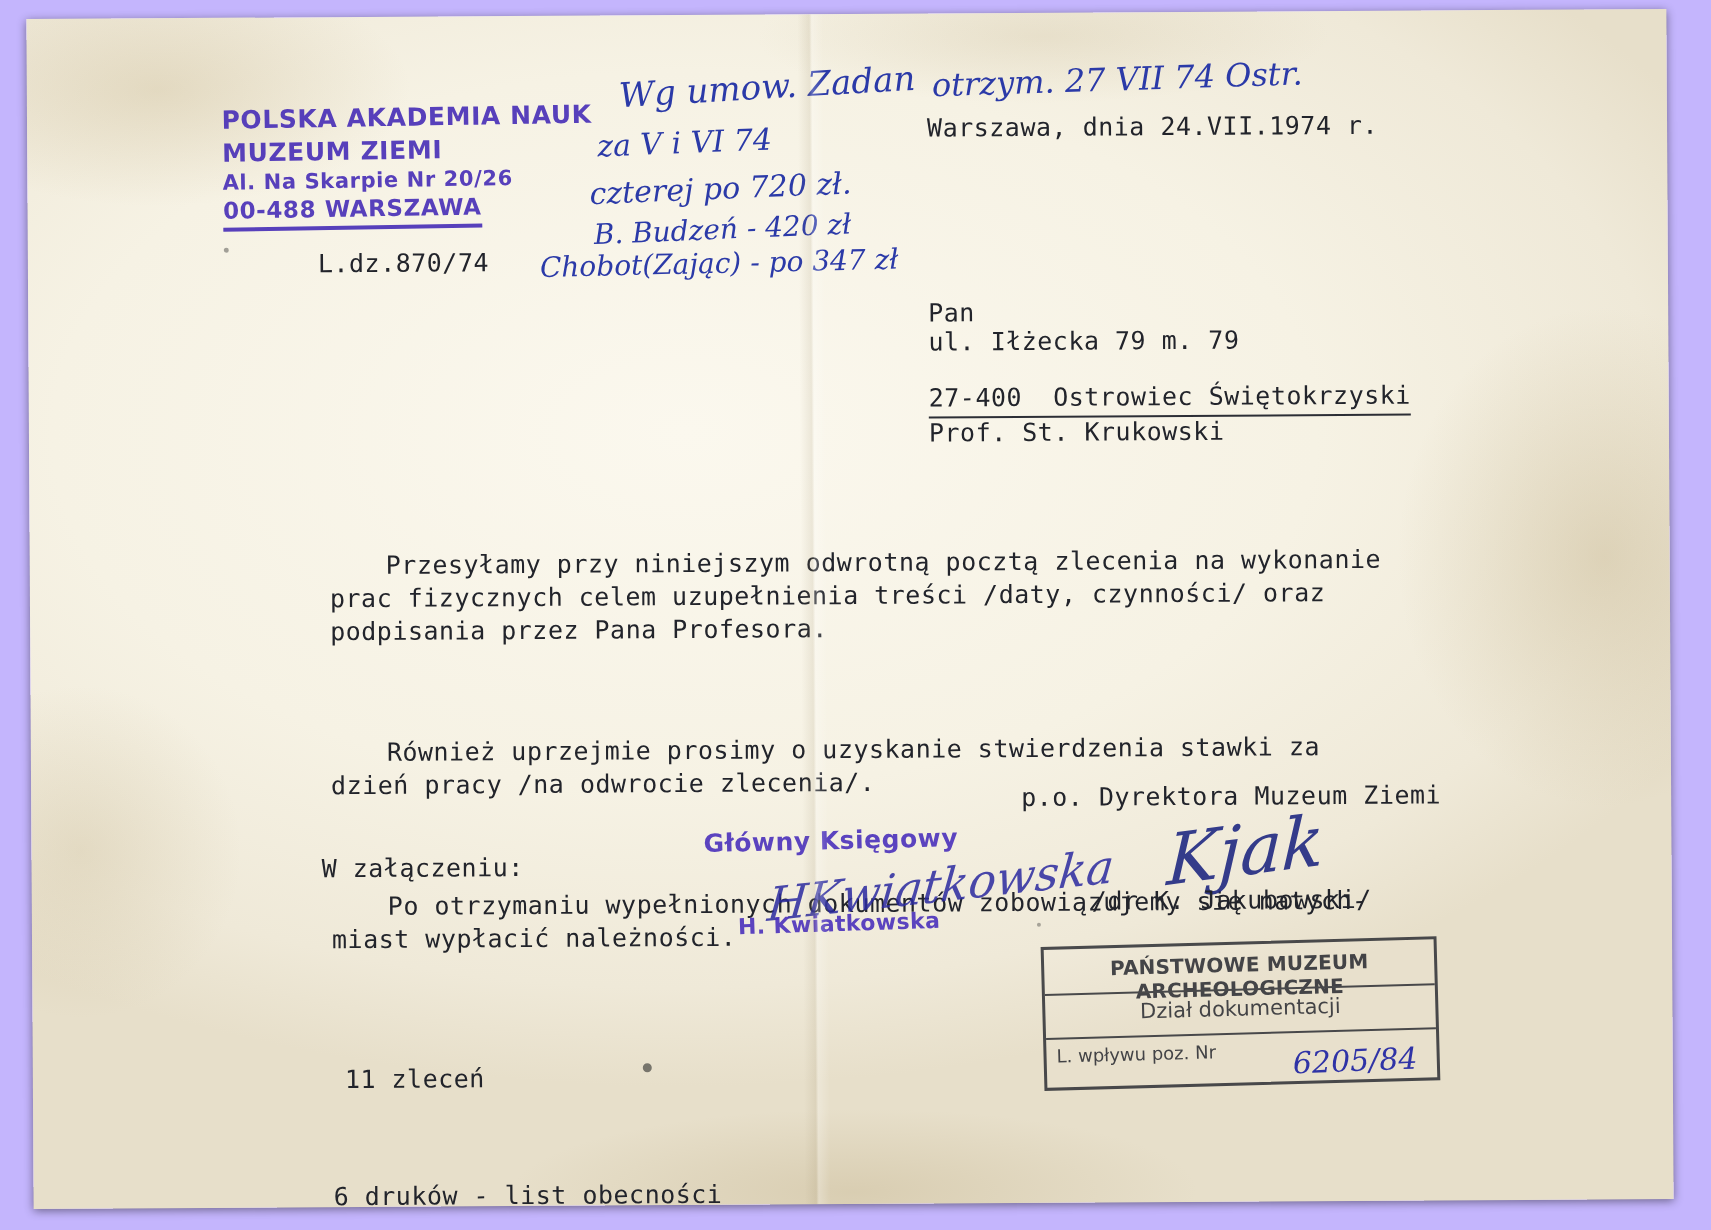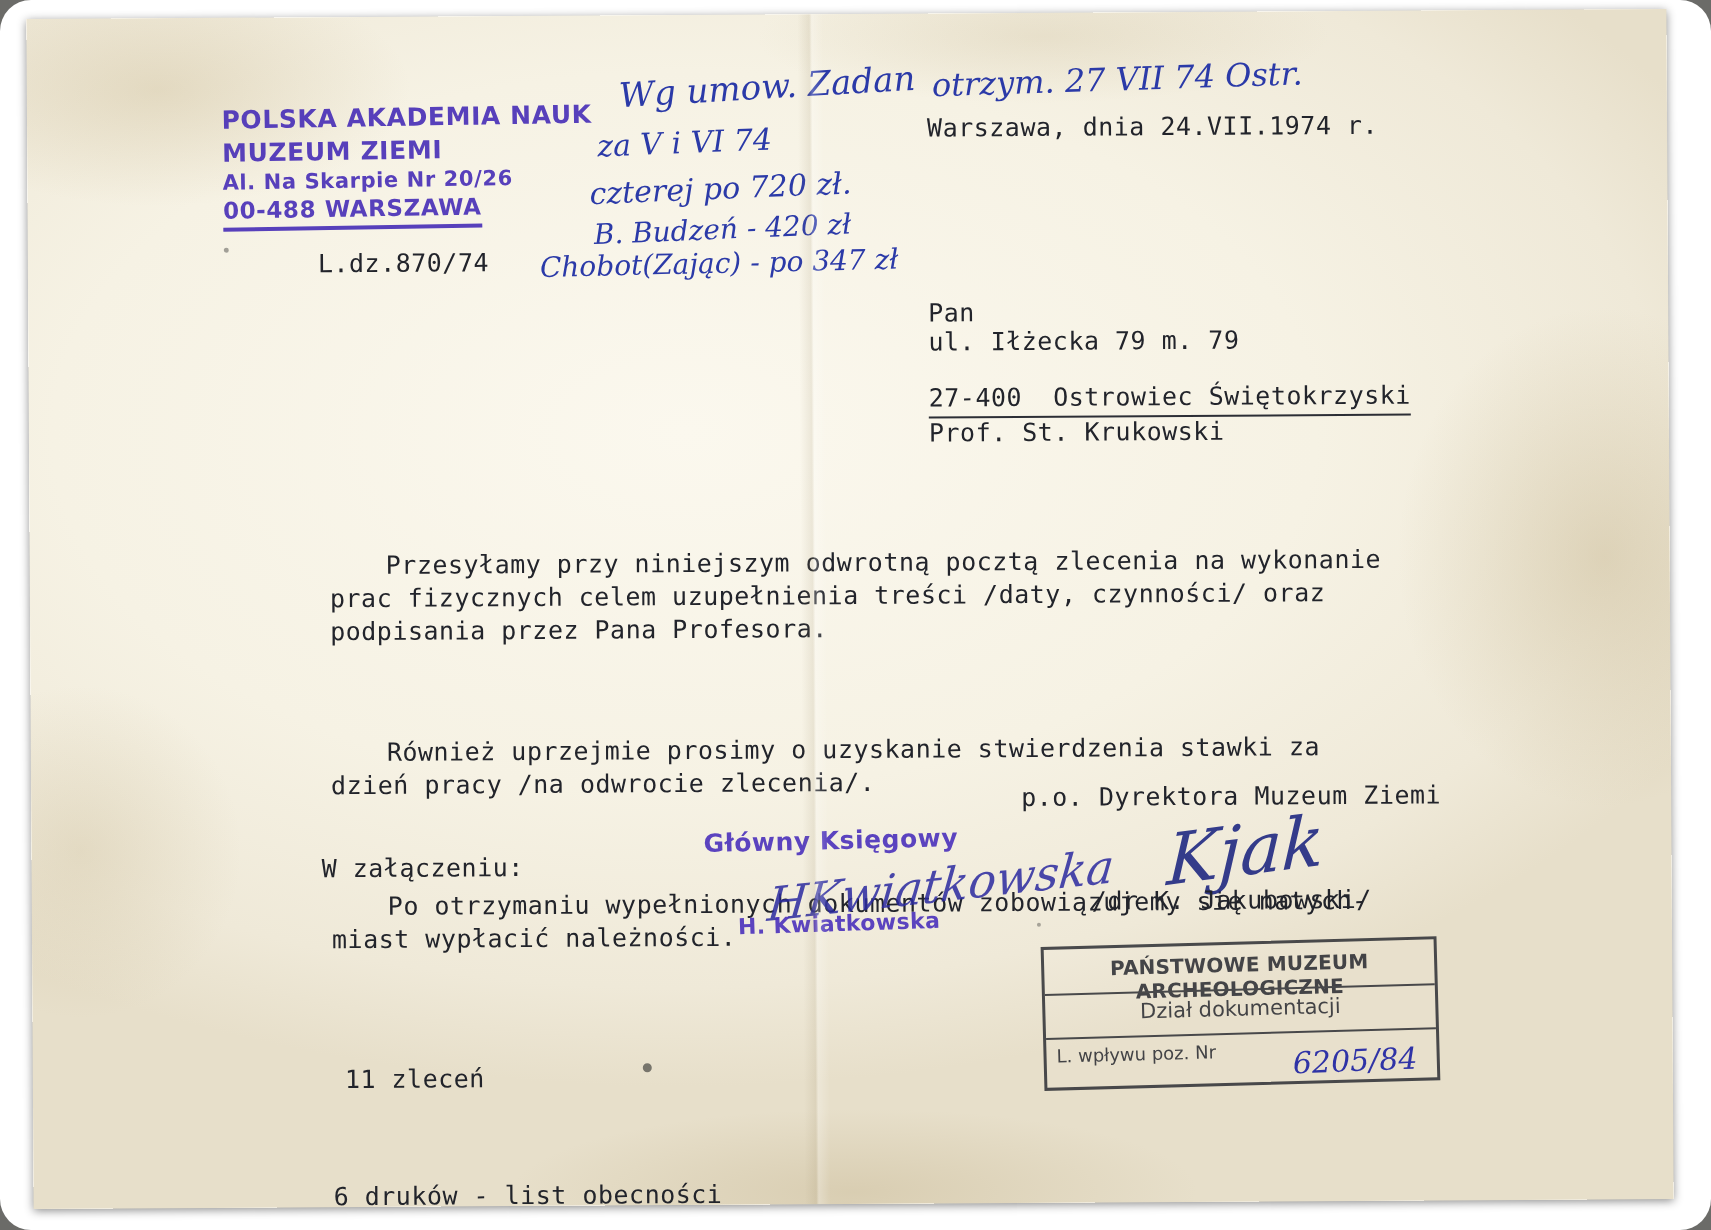--- a/index.html
+++ b/index.html
@@ -13,22 +13,21 @@
     overflow: hidden;
     font-family: "Liberation Sans", sans-serif;
   }
 
   
   #scan {
     position: absolute;
     left: 0; top: 0;
     width: 1711px;
     height: 1230px;
-    background: #ffffff;
-    border-radius: 31px;
+    background: #c4b5fd;
   }
   #paper {
     position: absolute;
     left: 30px;
     top: 14px;
     width: 1640px;
     height: 1190px;
     background:
       radial-gradient(ellipse 70% 55% at 40% 35%, #fbf8ee 0%, #f6f2e4 55%, #efe9d8 85%, #e7dfca 100%);
     box-shadow: 0 2px 10px rgba(0,0,0,.45);

